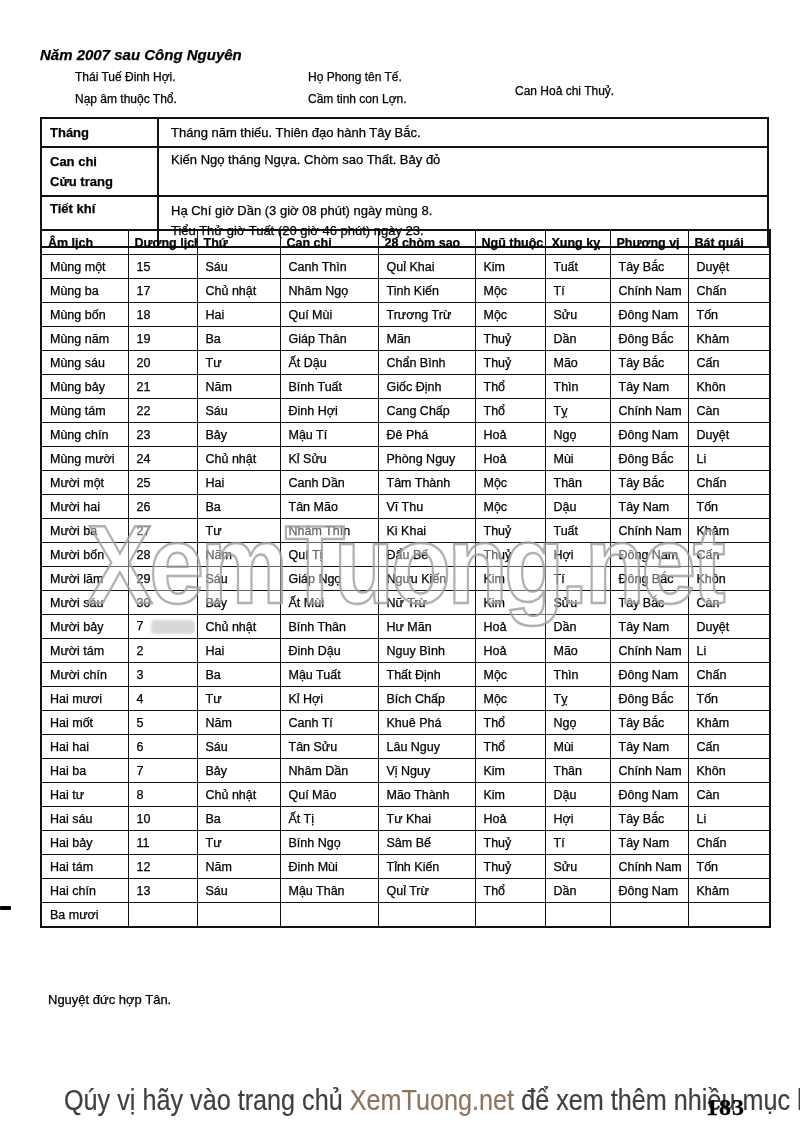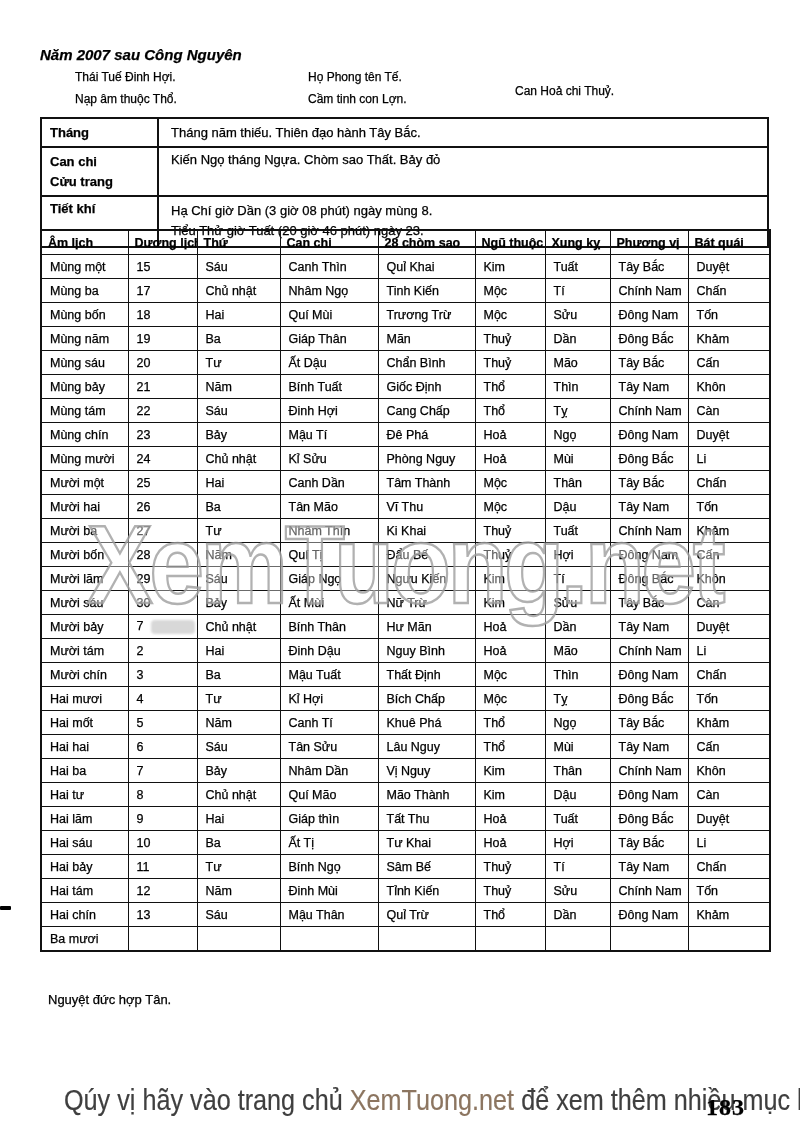--- a/index.html
+++ b/index.html
@@ -364,31 +364,20 @@
         <td>8</td>
         <td>Chủ nhật</td>
         <td>Quí Mão</td>
         <td>Mão Thành</td>
         <td>Kim</td>
         <td>Dậu</td>
         <td>Đông Nam</td>
         <td>Càn</td>
       </tr>
       <tr>
-        <td>Hai lăm</td>
-        <td>9</td>
-        <td>Hai</td>
-        <td>Giáp thìn</td>
-        <td>Tất Thu</td>
-        <td>Hoả</td>
-        <td>Tuất</td>
-        <td>Đông Bắc</td>
-        <td>Duyệt</td>
-      </tr>
-      <tr>
         <td>Hai sáu</td>
         <td>10</td>
         <td>Ba</td>
         <td>Ất Tị</td>
         <td>Tư Khai</td>
         <td>Hoả</td>
         <td>Hợi</td>
         <td>Tây Bắc</td>
         <td>Li</td>
       </tr>

